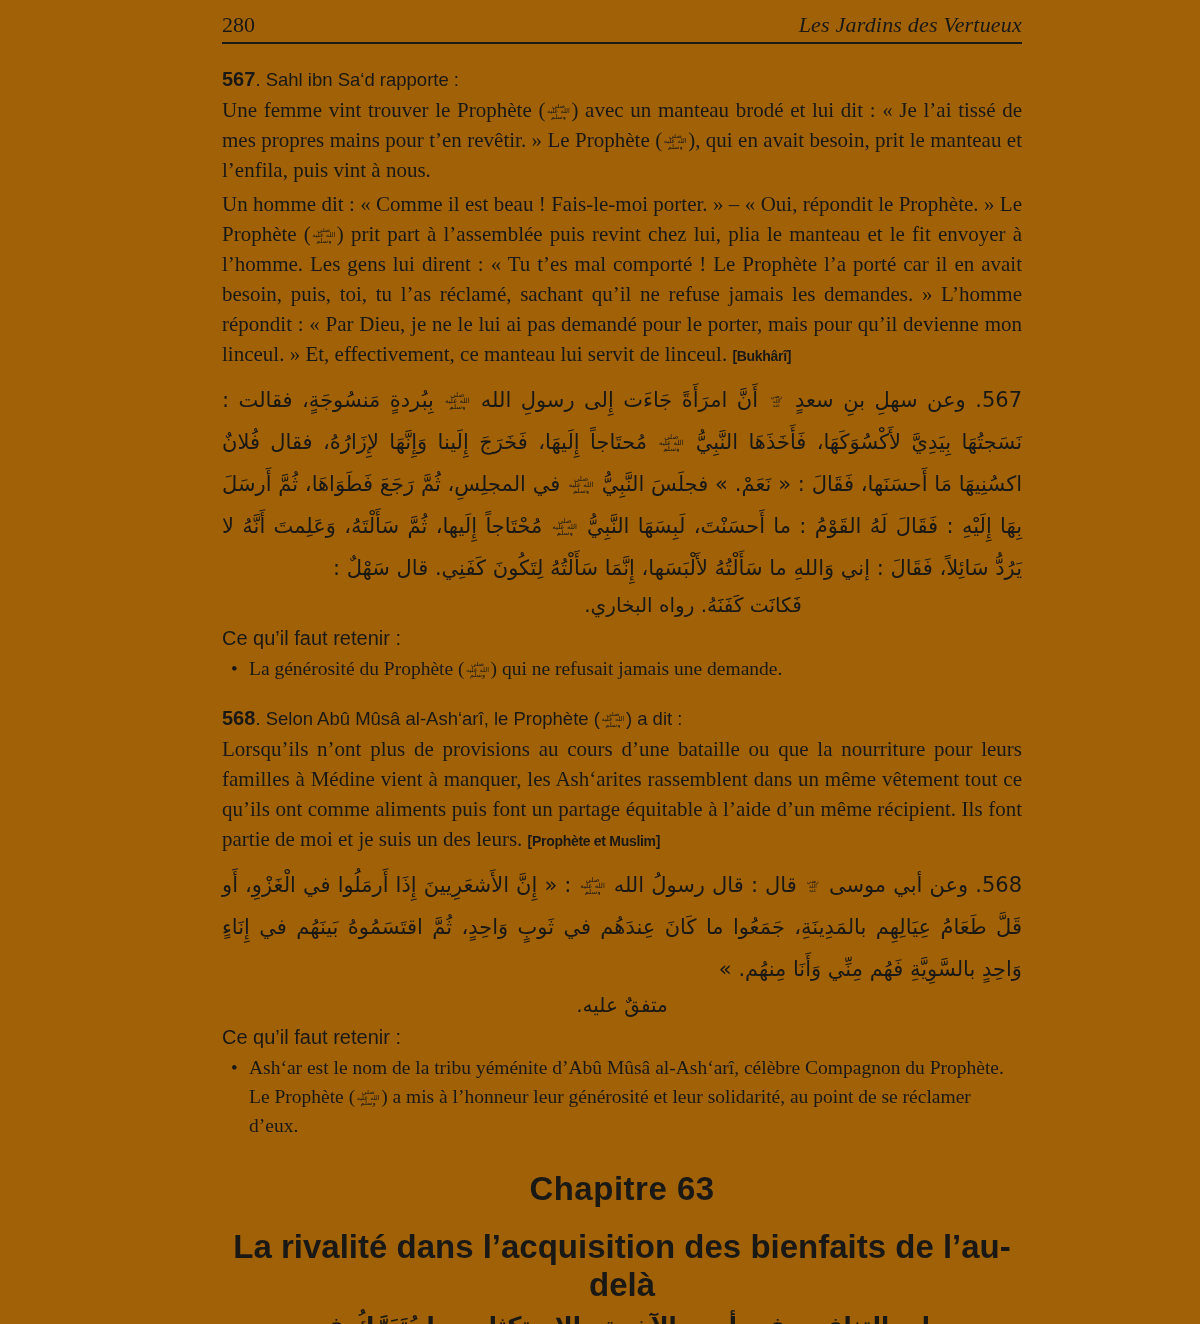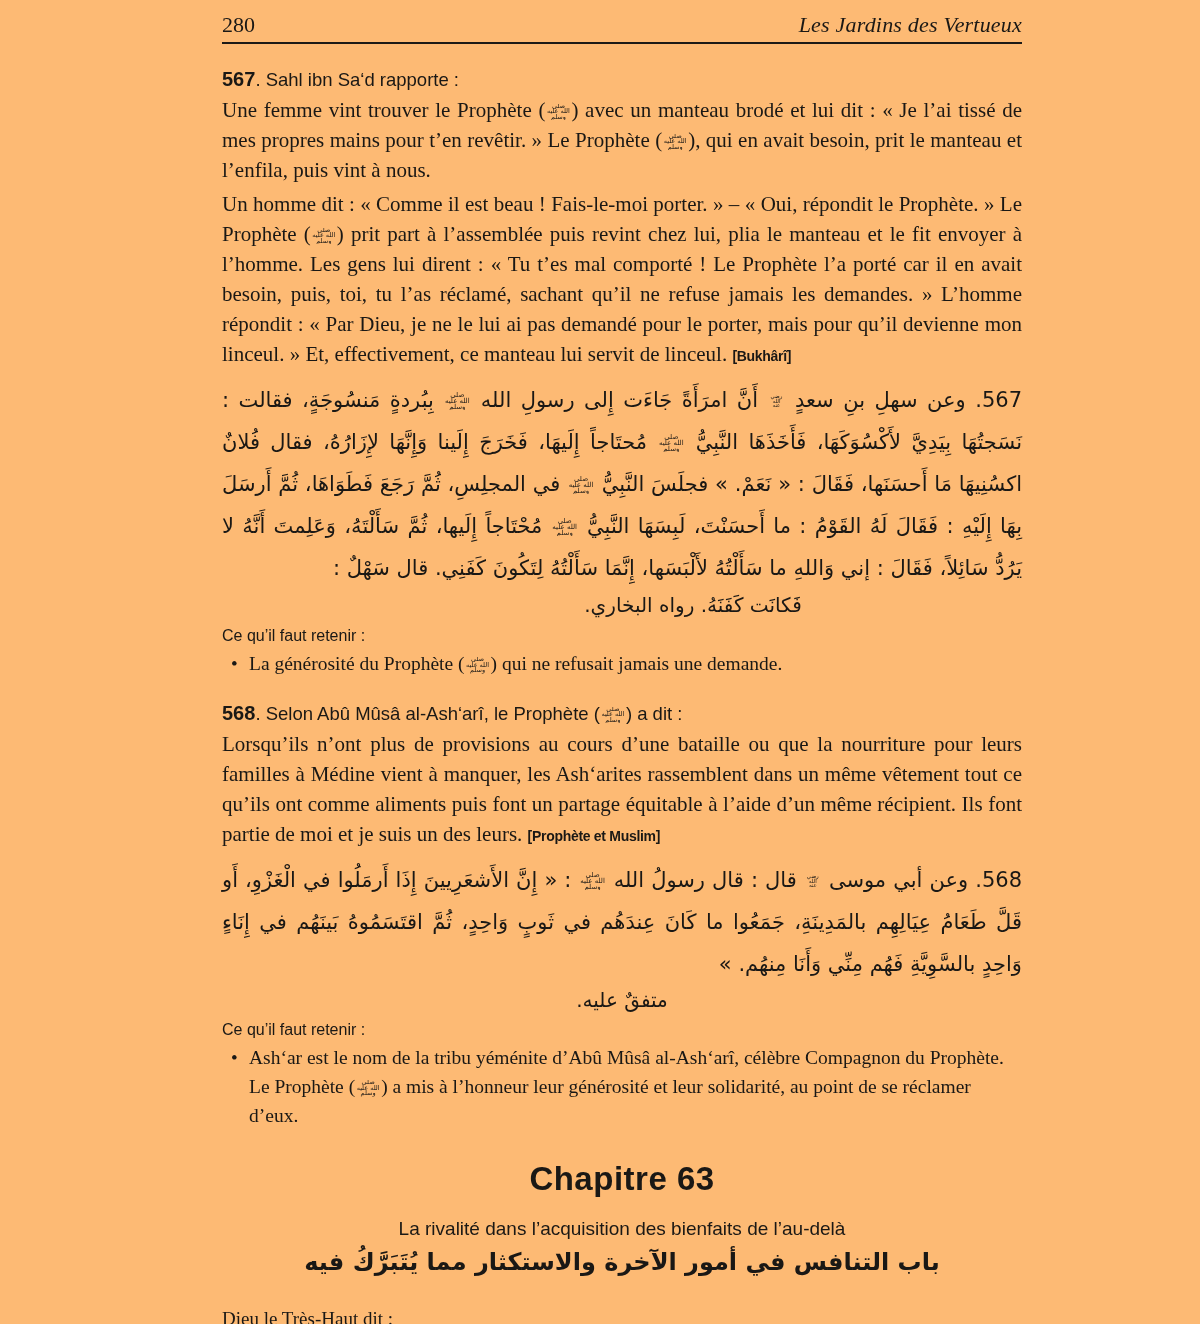--- a/index.html
+++ b/index.html
@@ -1,17 +1,17 @@
 <!DOCTYPE html>
 <html lang="fr"><head>
 <meta charset="utf-8">
 <style>
   html,body{margin:0;padding:0;background:#ffffff;}
   .page{
-    width:1200px;height:1324px;background:#fdba74;color:#1a1815;
+    width:1200px;height:1324px;background:#a16207;color:#1a1815;
     position:relative;overflow:hidden;
     font-family:"Liberation Serif","DejaVu Serif",serif;
   }
   .content{margin-left:222px;width:800px;}
 
   
   .page-header{display:flex;justify-content:space-between;align-items:baseline;padding-top:12px;}
   .page-num{font-size:22px;}
   .book-title{font-style:italic;font-size:22px;letter-spacing:.2px;}
   .header-rule{border-bottom:2.5px solid #1c1a17;margin-top:4px;}
@@ -44,37 +44,37 @@
 
   
   .sym{display:inline-block;text-align:center;vertical-align:middle;
        font-family:"DejaVu Sans",sans-serif;overflow:hidden;}
   .sym-saw{width:24px;font-size:6.5px;line-height:5.5px;margin:0 1px;}
   .sym-rda{width:16px;font-size:5.5px;line-height:4.8px;margin:0 1px;}
   .arabic-block .sym-saw{width:26px;font-size:7px;line-height:6px;}
 
   
   .retenir-label{
-    margin-top:6px;font-family:"Liberation Sans","DejaVu Sans",sans-serif;font-size:16px;
+    margin-top:6px;font-family:"Liberation Sans","DejaVu Sans",sans-serif;font-size:20px;
   }
   .retenir-item{
     position:relative;margin-top:4px;padding-left:27px;
     font-size:19.5px;line-height:29px;text-align:left;
   }
   .retenir-bullet{position:absolute;left:9px;top:0;font-size:19px;}
 
   
   .chapter{text-align:center;margin-top:30px;}
   .chapter-number{
     margin:12px;font-family:"Liberation Sans","DejaVu Sans",sans-serif;
     font-size:33px;font-weight:700;letter-spacing:.5px;
   }
   .chapter-subtitle{
     margin:20px 0 0 0;font-family:"Liberation Sans","DejaVu Sans",sans-serif;
-    font-size:19px;font-weight:400;
+    font-size:33px;font-weight:700;
   }
   .chapter-ar{
     margin-top:4px;direction:rtl;font-family:"DejaVu Sans",sans-serif;
     font-size:24px;font-weight:700;line-height:36px;
   }
 
   
   .verse-intro{margin-top:28px;font-size:19px;}
 </style>
 </head>

